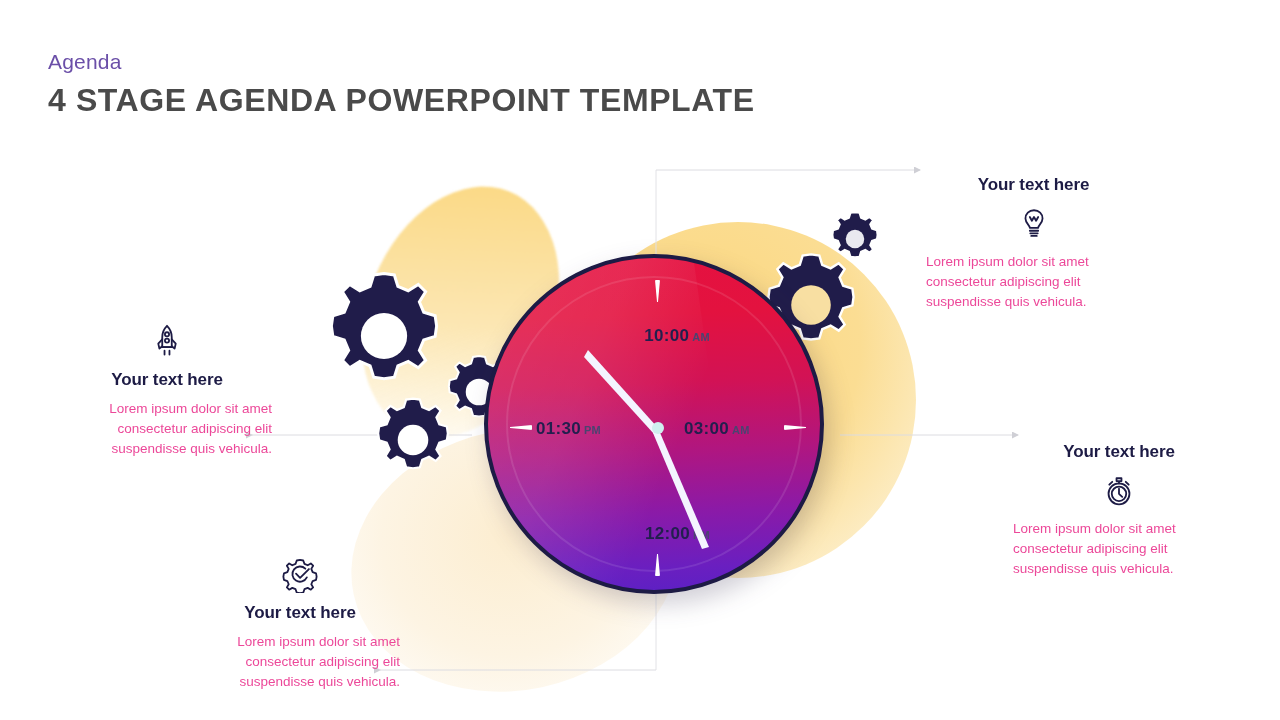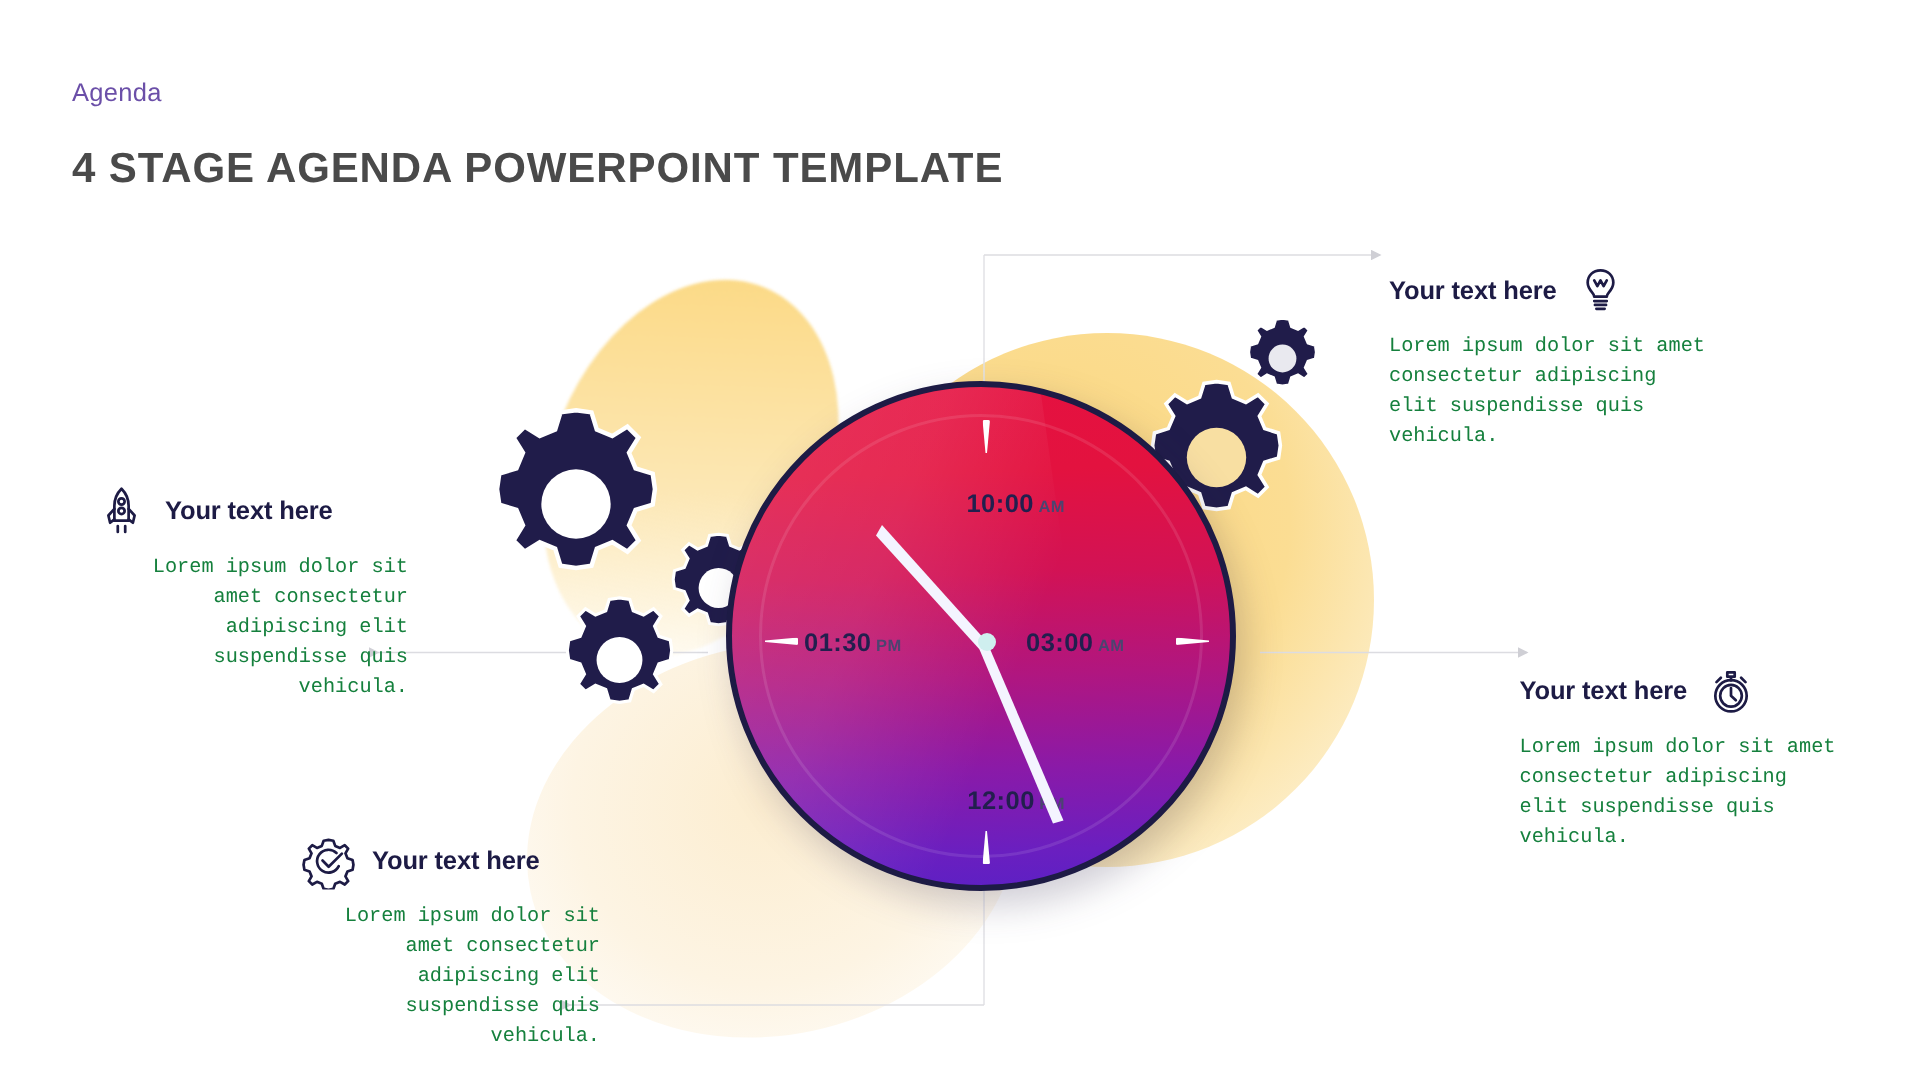--- a/index.html
+++ b/index.html
@@ -17,29 +17,29 @@
     width: 1280px;
     height: 720px;
     background: #ffffff;
     overflow: hidden;
   }
 
   
   #header { position: absolute; left: 48px; top: 52px; }
 
   #eyebrow {
-    font-size: 17px;
+    font-size: 21px;
     color: #6b4fa8;
     letter-spacing: .2px;
     line-height: 20px;
   }
 
   #slide-title {
-    margin-top: 21px;
-    font-size: 28px;
+    margin-top: 9px;
+    font-size: 32px;
     font-weight: bold;
     color: #4a4a4a;
     letter-spacing: .6px;
     line-height: 38px;
     white-space: nowrap;
   }
 
   
   .blob { position: absolute; border-radius: 50%; }
 
@@ -151,38 +151,38 @@
   #gear-d { left: 756px; top: 250px; }
   #gear-e { left: 826px; top: 210px; }
 
   
   .callout { position: absolute; width: 238px; }
 
   .callout-head {
     display: flex;
     align-items: center;
     gap: 10px;
+    flex-direction: column;
   }
   .callout-head.right-icon { justify-content: flex-start; }
   .callout-head.left-icon  { justify-content: flex-start; }
 
   .callout-title {
     font-size: 17px;
     font-weight: bold;
     color: #1d1b45;
     letter-spacing: -.1px;
     white-space: nowrap;
   }
 
   .callout-body {
     margin-top: 9px;
     font-size: 13.5px;
     line-height: 20px;
-    color: #15803d;
-    font-family: Liberation Mono, monospace;
+    color: #ec4899;
   }
 
   .icon-box { width: 38px; height: 38px; flex: 0 0 38px; }
 
   
   #callout-top-right { left: 926px; top: 175px; width: 215px; }
   #callout-top-right .callout-body { text-align: left; }
 
   
   #callout-left { left: 62px; top: 322px; width: 210px; text-align: right; }

